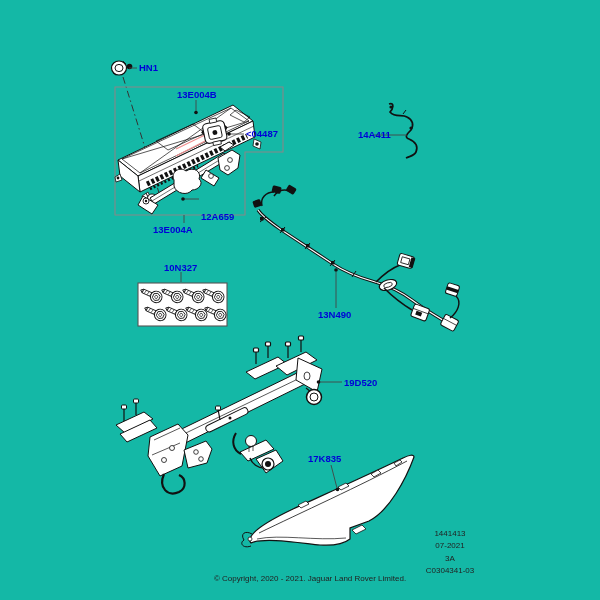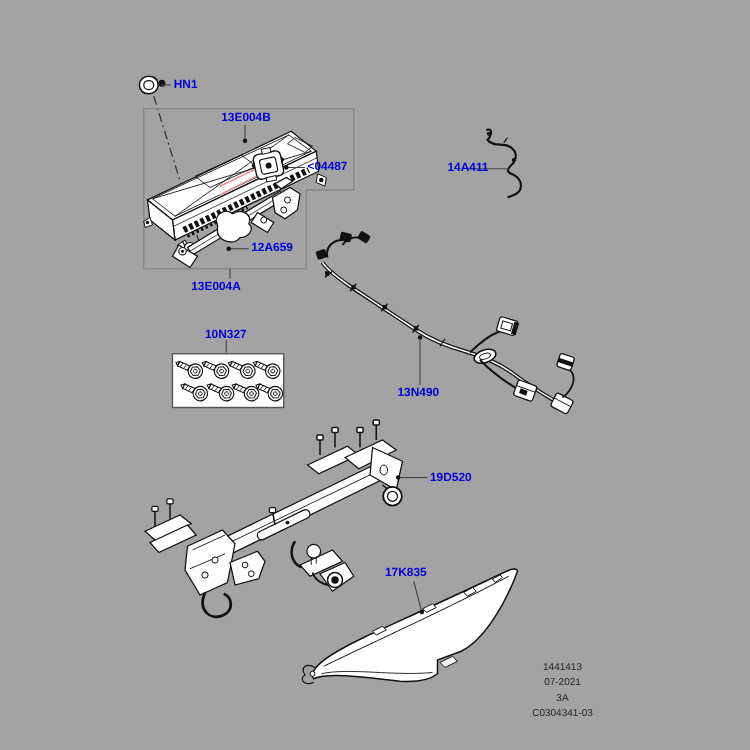--- a/index.html
+++ b/index.html
@@ -1,16 +1,16 @@
 <!DOCTYPE html>
 <html><head>
 <meta charset="utf-8">
 <style>
   html,body{margin:0;padding:0;background:#fff;}
-  .canvas{position:relative;width:600px;height:600px;background:#a3a3a3;
+  .canvas{position:relative;width:600px;height:600px;background:#14b8a6;
           font-family:"Liberation Sans",sans-serif;overflow:hidden;}
   .canvas svg{position:absolute;left:0;top:0;}
   .callout{position:absolute;color:#0000d8;font-size:9.5px;font-weight:bold;
            white-space:nowrap;cursor:pointer;}
   .ref-block{position:absolute;left:400px;top:528px;width:100px;text-align:center;
              font-size:8px;color:#222;line-height:12.4px;}
   .copyright{position:absolute;left:160px;top:574px;width:300px;text-align:center;
              font-size:8px;color:#222;}
 </style>
 </head>
@@ -222,29 +222,30 @@
     <circle cx="183" cy="199" r="1.8"></circle>
     <circle cx="336" cy="270" r="1.8"></circle>
     <circle cx="318.5" cy="382" r="1.8"></circle>
     <circle cx="337.5" cy="489.5" r="1.8"></circle>
   </g>
 </svg>
 
 <div class="callout" style="left:139px;top:62px">HN1</div>
 <div class="callout" style="left:177px;top:89px">13E004B</div>
 <div class="callout" style="left:246px;top:128px">&lt;04487</div>
-<div class="callout" style="left:201px;top:193px">12A659</div>
+<div class="callout" style="left:201px;top:211px">12A659</div>
 <div class="callout" style="left:153px;top:224px">13E004A</div>
 <div class="callout" style="left:164px;top:262px">10N327</div>
 <div class="callout" style="left:358px;top:129px">14A411</div>
 <div class="callout" style="left:318px;top:309px">13N490</div>
 <div class="callout" style="left:344px;top:377px">19D520</div>
 <div class="callout" style="left:308px;top:453px">17K835</div>
 
 <div class="ref-block">
   <div>1441413</div>
   <div>07-2021</div>
   <div>3A</div>
   <div>C0304341-03</div>
 </div>
 
+<div class="copyright">© Copyright, 2020 - 2021. Jaguar Land Rover Limited.</div>
 
 </div>
 
 </body></html>

